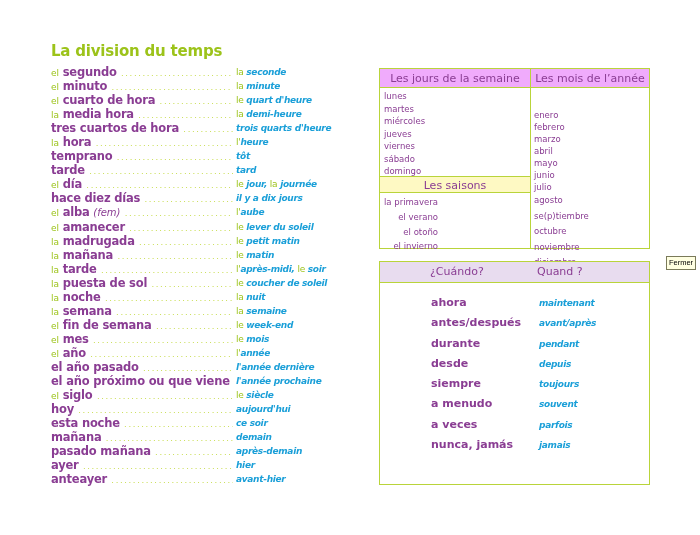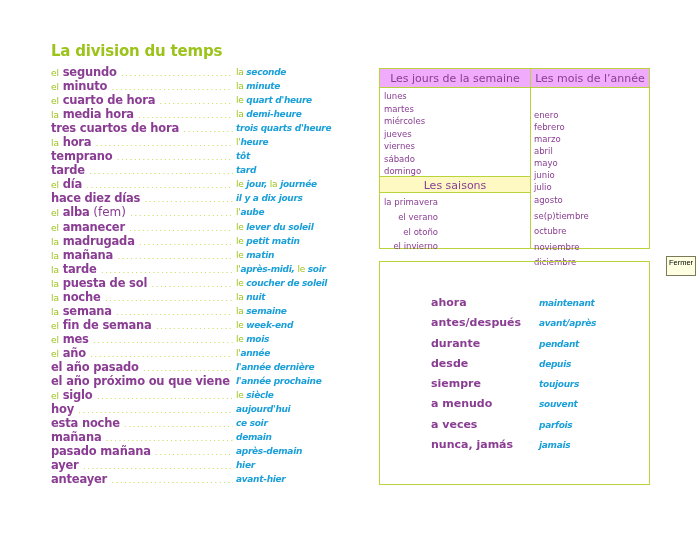--- a/index.html
+++ b/index.html
@@ -13,21 +13,21 @@
     }
 
     .vocab { position: absolute; left: 51px; top: 65px; width: 290px; }
     .vrow { height: 14.05px; position: relative; white-space: nowrap; }
     .vrow .es {
       position: absolute; left: 0; top: 0; width: 182px;
       overflow: hidden; white-space: nowrap; font-size: 11.5px; line-height: 14px;
     }
     .vrow .es .art { color: #9cc31a; font-size: 9px; font-weight: normal; }
     .vrow .es .word { color: #8a3d93; font-weight: bold; letter-spacing: -0.2px; }
-    .vrow .es .note { color: #8a3d93; font-size: 12px; }
+    .vrow .es .note { color: #8a3d93; font-size: 10px; font-style: italic; }
     .vrow .es .dots { color: #c6dc4a; font-size: 8.5px; letter-spacing: 1.6px; font-weight: normal; }
     .vrow .fr {
       position: absolute; left: 185px; top: 1px; font-size: 9px; line-height: 13px;
       font-style: italic; font-weight: bold; color: #1a9fd8; white-space: nowrap; letter-spacing: -0.3px;
     }
     .vrow .fr .fart { color: #9cc31a; font-style: normal; font-weight: normal; }
 
     
     .calbox {
       position: absolute; left: 379px; top: 68px; width: 271px; height: 181px;
@@ -64,21 +64,21 @@
       height: 21px; background: #e8dcef; border-bottom: 1px solid #b9d43a; position: relative;
     }
     .qbox .qhdr .h1 { position: absolute; left: 50px; top: 3px; color: #8a3d93; font-size: 11px; }
     .qbox .qhdr .h2 { position: absolute; left: 157px; top: 3px; color: #8a3d93; font-size: 11px; }
     .qrows { position: absolute; left: 0; top: 34px; width: 100%; }
     .qrow { height: 20.3px; position: relative; }
     .qrow .es { position: absolute; left: 51px; top: 0; color: #8a3d93; font-weight: bold; font-size: 11px; white-space: nowrap; }
     .qrow .fr { position: absolute; left: 159px; top: 2px; color: #1a9fd8; font-weight: bold; font-style: italic; font-size: 9px; white-space: nowrap; letter-spacing: -0.3px; }
 
     .fermer {
-      position: absolute; left: 666px; top: 256px; width: 30px; height: 20px;
+      position: absolute; left: 666px; top: 256px; width: 30px; height: 14px;
       background: #ffffe1; border: 1px solid #7a7a5a; font-size: 7.5px; line-height: 11px;
       text-align: center; color: #000; font-family: "Liberation Sans", sans-serif;
     }
   </style>
 </head>
 <body>
 
 <div class="title">La division du temps</div>
 
 <div class="vocab" id="vocab">
@@ -237,20 +237,24 @@
         <div class="it gap">agosto</div>
         <div class="it gap">se(p)tiembre</div>
         <div class="it gap">octubre</div>
         <div class="it gap">noviembre</div>
         <div class="it gap">diciembre</div>
       </div>
   </div>
 </div>
 
 <div class="qbox">
+  <div class="qhdr">
+    <span class="h1">¿Cuándo?</span>
+    <span class="h2">Quand ?</span>
+  </div>
   <div class="qrows" id="qrows">
       <div class="qrow">
         <span class="es">ahora</span>
         <span class="fr">maintenant</span>
       </div>
       <div class="qrow">
         <span class="es">antes/después</span>
         <span class="fr">avant/après</span>
       </div>
       <div class="qrow">

